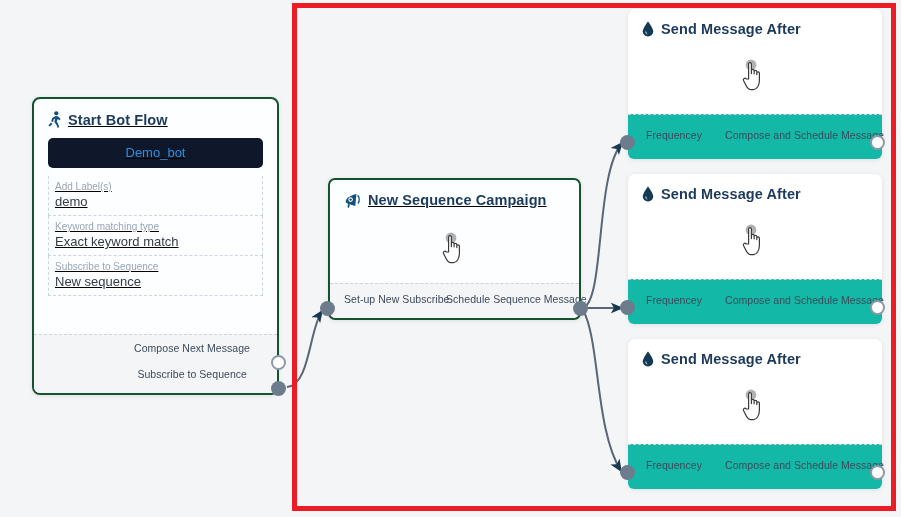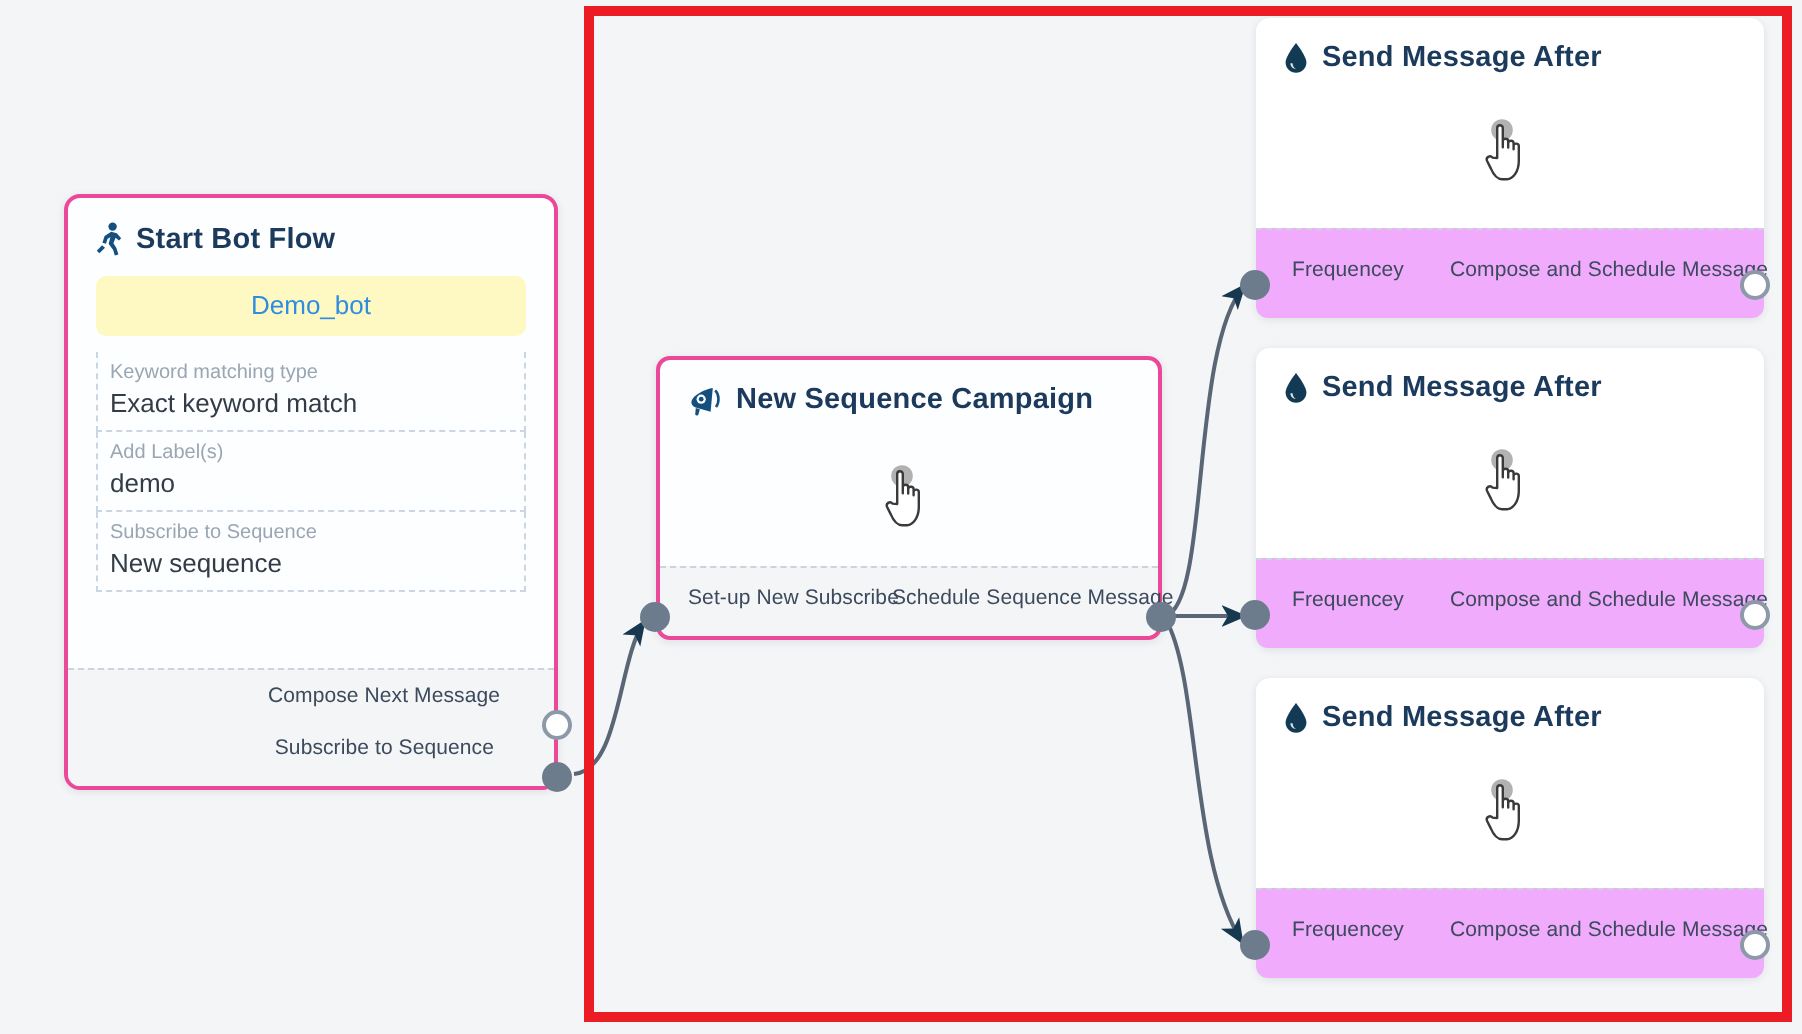--- a/index.html
+++ b/index.html
@@ -38,22 +38,23 @@
   
   .node {
     position: absolute;
     background: #ffffff;
     border-radius: 7px;
     box-sizing: border-box;
     z-index: 12;
     box-shadow: 0 1px 4px rgba(30,40,60,.10);
   }
   .node.selected {
-    border: 2px solid #ec4899;
+    border: 2px solid #14532d;
     background: #fdfeff;
+    text-decoration: underline;
   }
   .node-title {
     display: flex;
     align-items: flex-end;
     gap: 7px;
     padding: 12px 14px 8px 14px;
     font-size: 14.5px;
     font-weight: bold;
     color: #1b3a5c;
     letter-spacing: .1px;
@@ -85,21 +86,21 @@
   .port.hollow { background: #ffffff; border: 2px solid #8d99a8; }
 
   
   #node-start {
     left: 32px; top: 97px;
     width: 247px; height: 298px;
     border-radius: 8px;
   }
   .bot-chip {
     margin: 2px 14px 8px 14px;
-    background: #fef9c3;
+    background: #0f172a;
     border-radius: 5px;
     text-align: center;
     color: #2f8de0;
     font-size: 13px;
     padding: 7px 0 8px 0;
   }
   .field {
     margin: 0 14px;
     border: 1px dashed #ccd6e0;
     border-top: none;
@@ -145,21 +146,21 @@
   
   .node-msg {
     left: 628px;
     width: 254px;
     height: 150px;
   }
   .msg-footer {
     position: absolute;
     left: 0; right: 0; bottom: 0;
     height: 44px;
-    background: #f0abfc;
+    background: #14b8a6;
     border-top: 1px dashed #ccd3dc;
     border-bottom-left-radius: 6px;
     border-bottom-right-radius: 6px;
   }
 
   .hand { display:block; }
 </style>
 </head>
 <body>
 
@@ -190,26 +191,26 @@
           <path d="M7.6 4.9 L4.3 7.0 L3.2 10.4 L5.0 10.9 L5.8 8.4 L7.2 7.6 L6.3 10.9 L8.6 14.0 L9.4 16.7 L11.2 16.2 L10.2 13.0 L8.7 10.6 L9.8 7.9 L11.5 9.3 L12.6 8.1 L10.4 5.6 Z" fill="#14507f"></path>
           <path d="M3.0 11.6 L0.4 14.4 L1.7 15.6 L4.5 12.9 Z" fill="#14507f"></path>
         </svg>
       </span>
       <span>Start Bot Flow</span>
     </div>
 
     <div class="bot-chip">Demo_bot</div>
 
     <div class="field">
+      <div class="field-label">Add Label(s)</div>
+      <div class="field-value">demo</div>
+    </div>
+    <div class="field">
       <div class="field-label">Keyword matching type</div>
       <div class="field-value">Exact keyword match</div>
-    </div>
-    <div class="field">
-      <div class="field-label">Add Label(s)</div>
-      <div class="field-value">demo</div>
     </div>
     <div class="field">
       <div class="field-label">Subscribe to Sequence</div>
       <div class="field-value">New sequence</div>
     </div>
 
     <div id="start-footer">
       <span class="port-label" style="right:27px; top:7px;">Compose Next Message</span>
       <span class="port-label" style="right:30px; top:33px;">Subscribe to Sequence</span>
     </div>

